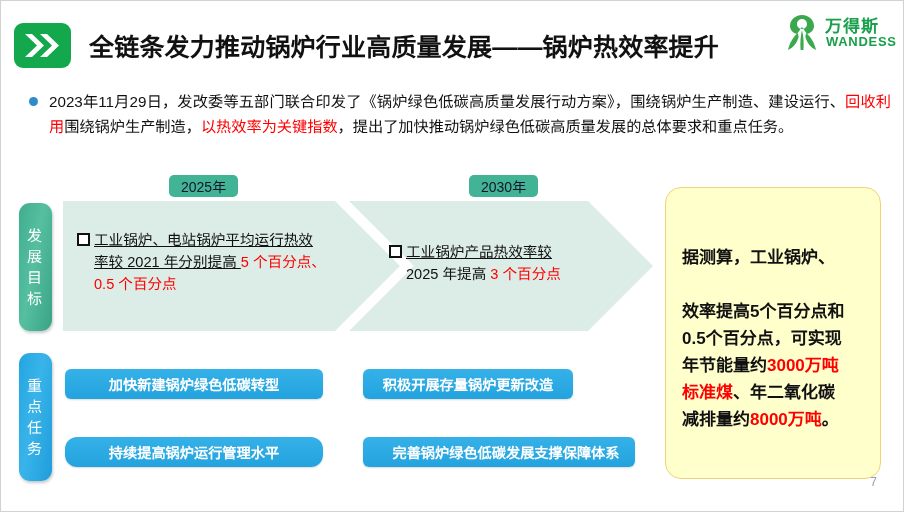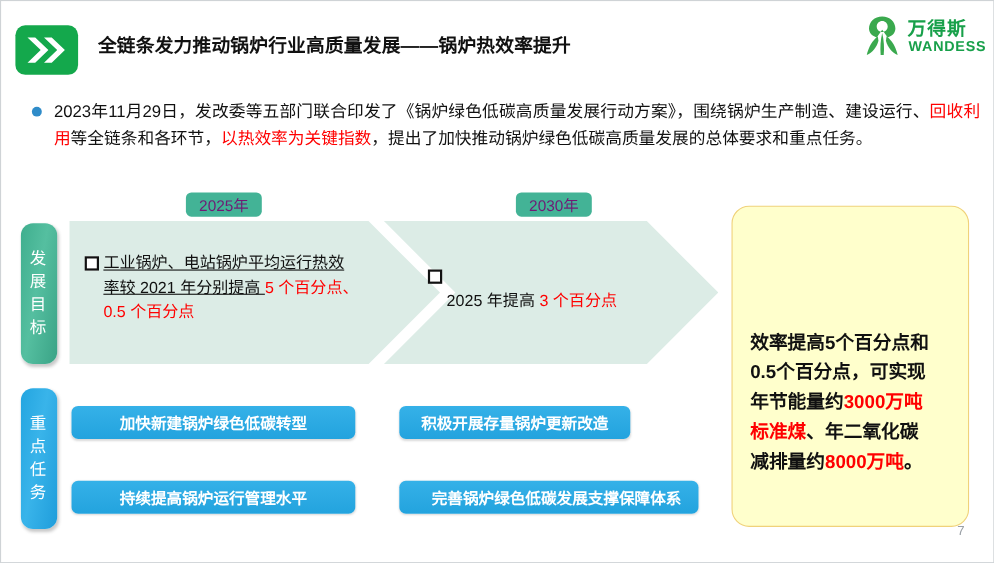--- a/index.html
+++ b/index.html
@@ -31,21 +31,21 @@
     left: 13px; top: 22px;
     width: 57px; height: 45px;
     background: #14a84c;
     border-radius: 9px;
   }
   .hdr-chevron-box svg { position: absolute; left: 9px; top: 9px; }
   .slide-title {
     position: absolute;
     left: 88px; top: 26px;
     width: 660px;
-    font-size: 17px;
+    font-size: 25px;
     font-weight: bold;
     color: #111111;
     letter-spacing: 0.2px;
     white-space: nowrap;
   }
   .logo {
     position: absolute;
     right: 10px; top: 10px;
     width: 110px; height: 46px;
   }
@@ -107,21 +107,21 @@
     top: 352px; height: 128px;
     background: linear-gradient(100deg, #23a5e0 0%, #39b4ea 45%, #1f9ddb 100%);
   }
 
   
   .year-badge {
     position: absolute;
     height: 22px;
     border-radius: 5px;
     background: #43b396;
-    color: #701a75;
+    color: #0f172a;
     font-size: 14px;
     display: flex;
     align-items: center;
     justify-content: center;
     padding: 0 12px;
   }
   .year-2025 { left: 168px; top: 174px; }
   .year-2030 { left: 468px; top: 174px; }
 
   
@@ -160,21 +160,21 @@
     color: #ffffff;
     font-size: 14.2px;
     font-weight: bold;
     display: flex;
     align-items: center;
     justify-content: center;
     box-shadow: 0 1px 2px rgba(0,0,0,0.15);
   }
   .task-1 { left: 64px;  top: 368px; width: 258px; }
   .task-2 { left: 362px; top: 368px; width: 210px; }
-  .task-3 { left: 64px;  top: 436px; width: 258px; }
+  .task-3 { left: 64px;  top: 436px; width: 258px; border-radius: 12px; }
   .task-4 { left: 362px; top: 436px; width: 258px; padding-left: 14px; }
 
   
   .callout {
     position: absolute;
     left: 664px; top: 186px;
     width: 216px; height: 292px;
     background: #ffffcc;
     border: 1.5px solid #f0d27a;
     border-radius: 16px;
@@ -223,21 +223,21 @@
         <path d="M21 19 C26 23 29.5 29 31 36 C26 34 22 29 20.4 23 Z" fill="#3aa94e"></path>
       </svg>
       <div class="logo-cn">万得斯</div>
       <div class="logo-en">WANDESS</div>
     </div>
   </div>
 
   <div class="intro">
     <span class="intro-bullet"></span>
     <div class="intro-text">
-      <span>2023年11月29日，发改委等五部门联合印发了《锅炉绿色低碳高质量发展行动方案》，围绕锅炉生产制造、建设运行、</span><span class="red">回收利用</span><span>等全链条和各环节，</span><span class="red">以热效率为关键指数</span><span>，提出了加快推动锅炉绿色低碳高质量发展的总体要求和重点任务。</span>
+      <span>2023年11月29日，发改委等五部门联合印发了《锅炉绿色低碳高质量发展行动方案》，围绕锅炉生产制造、建设运行、</span><span class="red">回收利用</span><span>围绕锅炉生产制造，</span><span class="red">以热效率为关键指数</span><span>，提出了加快推动锅炉绿色低碳高质量发展的总体要求和重点任务。</span>
     </div>
   </div>
 
   <div class="side-tab tab-goals">
     <span>发展目标</span>
   </div>
   <div class="side-tab tab-tasks">
     <span>重点任务</span>
   </div>
 
@@ -255,34 +255,34 @@
       <div class="body">
         <span class="ul">工业锅炉、电站锅炉平均运行热效</span><br>
         <span class="ul">率较 2021 年分别提高 </span><span class="red">5 个百分点、</span><br>
         <span class="red">0.5 个百分点</span>
       </div>
     </div>
 
     <div class="goal-item goal-2">
       <span class="chk"></span>
       <div class="body">
-        <br>
+        <span class="ul">工业锅炉产品热效率较</span><br>
         <span>2025 年提高 </span><span class="red">3 个百分点</span>
       </div>
     </div>
   </div>
 
   <div class="task-btn task-1">加快新建锅炉绿色低碳转型</div>
   <div class="task-btn task-2">积极开展存量锅炉更新改造</div>
   <div class="task-btn task-3">持续提高锅炉运行管理水平</div>
   <div class="task-btn task-4">完善锅炉绿色低碳发展支撑保障体系</div>
 
   <div class="callout">
     <div class="callout-text">
-      <br>
+      <span>据测算，工业锅炉、</span><br>
       <br>
       <span>效率提高5个百分点和</span><br>
       <span>0.5个百分点，可实现</span><br>
       <span>年节能量约</span><span class="red">3000万吨</span><br>
       <span class="red">标准煤</span><span>、年二氧化碳</span><br>
       <span>减排量约</span><span class="red">8000万吨</span><span>。</span>
     </div>
   </div>
 
   <div class="page-num">7</div>

